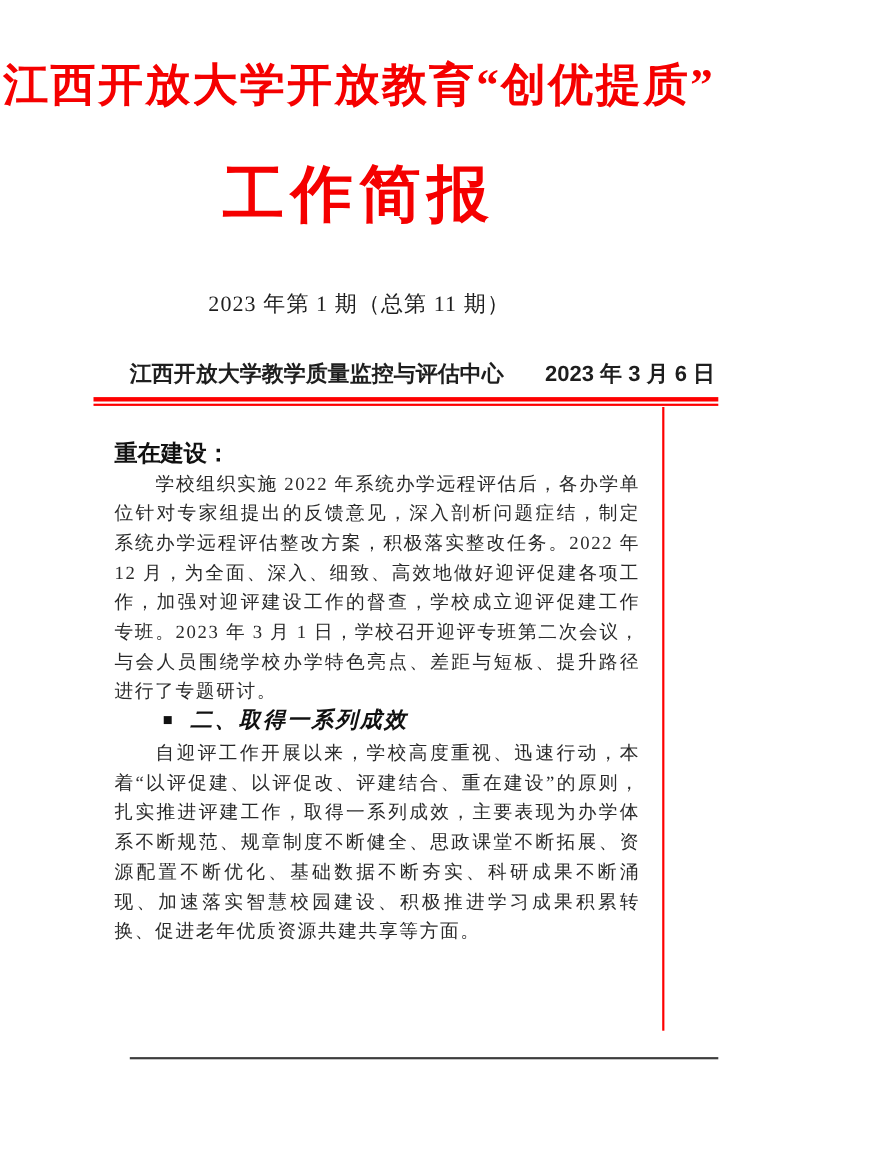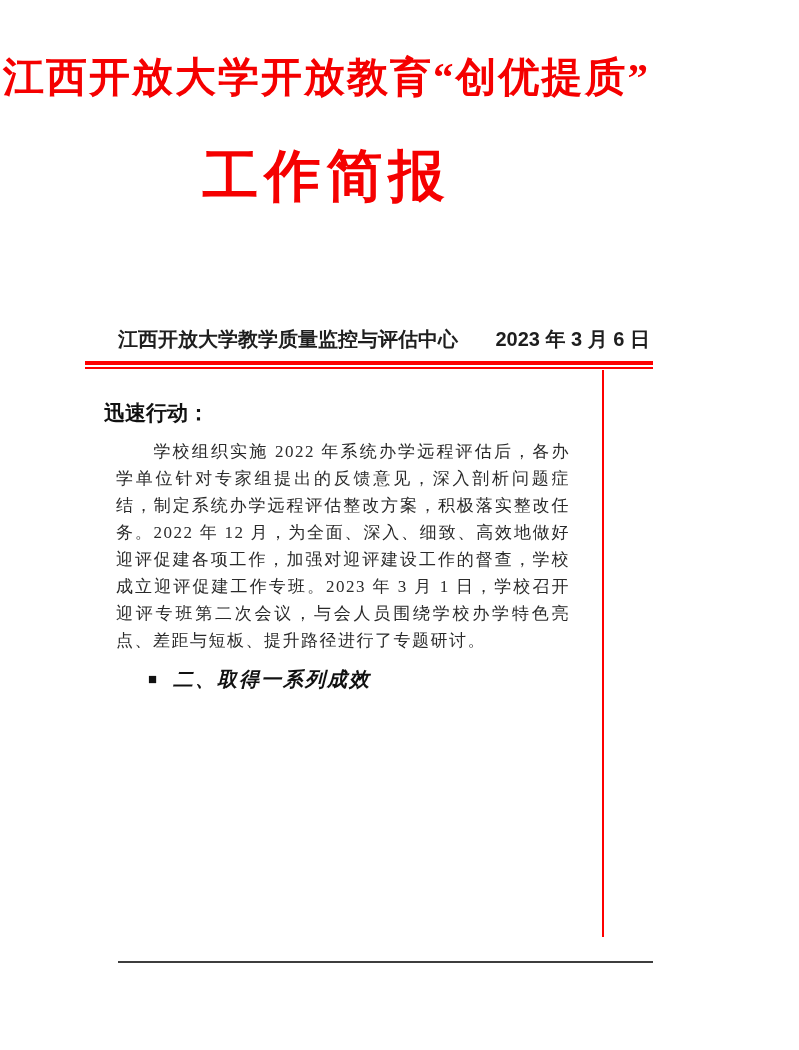--- a/index.html
+++ b/index.html
@@ -103,21 +103,21 @@
     display: inline-block;
     font-style: normal;
     font-size: 15px;
     margin-right: 16px;
     letter-spacing: 0;
     transform: translateY(-2px);
     color: #111111;
   }
   .section:first-of-type .section-heading { margin-top: 7px; }
   .section-body {
-    margin: 12px;
+    margin: 0;
     font-size: 17px;
     line-height: 27px;
     text-align: justify;
     text-indent: 2.2em;
     letter-spacing: 1.5px;
     color: #2a2a2a;
   }
 
   
   .footer-rule {
@@ -151,44 +151,46 @@
 </style>
 </head>
 <body>
 
 <div class="page">
 
   <div class="masthead-line1">江西开放大学开放教育“创优提质”</div>
 
   <div class="masthead-line2">工作简报</div>
 
+  <div class="issue-line">2023 年第 1 期（总第 11 期）</div>
 
   <div class="publisher-row">
     <span>江西开放大学教学质量监控与评估中心</span>
     <span>2023 年 3 月 6 日</span>
   </div>
 
   <div class="double-rule">
     <div class="thick"></div>
     <div class="thin"></div>
   </div>
 
   <div class="vertical-rule"></div>
 
   <div class="content">
 
-    <div class="summary-label">迅速行动：</div>
+    <div class="summary-label">重在建设：</div>
 
     <div class="section">
       <p class="section-body">学校组织实施 2022 年系统办学远程评估后，各办学单位针对专家组提出的反馈意见，深入剖析问题症结，制定系统办学远程评估整改方案，积极落实整改任务。2022 年 12 月，为全面、深入、细致、高效地做好迎评促建各项工作，加强对迎评建设工作的督查，学校成立迎评促建工作专班。2023 年 3 月 1 日，学校召开迎评专班第二次会议，与会人员围绕学校办学特色亮点、差距与短板、提升路径进行了专题研讨。</p>
     </div>
 
     <div class="section">
       <div class="section-heading">
         <span class="bullet">■</span><span>二、取得一系列成效</span>
       </div>
+      <p class="section-body">自迎评工作开展以来，学校高度重视、迅速行动，本着“以评促建、以评促改、评建结合、重在建设”的原则，扎实推进评建工作，取得一系列成效，主要表现为办学体系不断规范、规章制度不断健全、思政课堂不断拓展、资源配置不断优化、基础数据不断夯实、科研成果不断涌现、加速落实智慧校园建设、积极推进学习成果积累转换、促进老年优质资源共建共享等方面。</p>
     </div>
 
   </div>
 
   <div class="footer-rule"></div>
 
 </div>
 
 </body></html>

